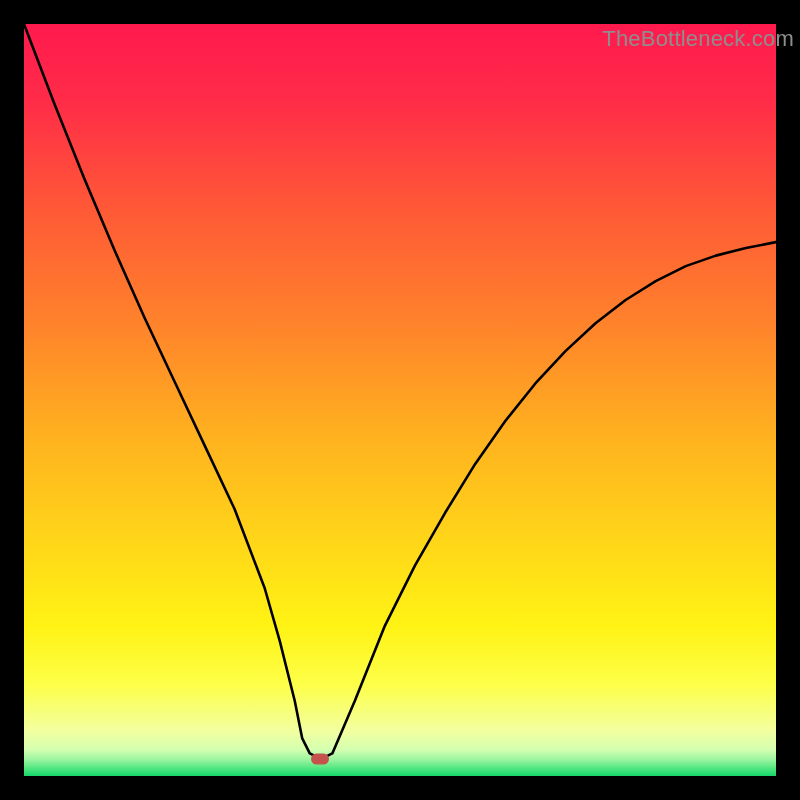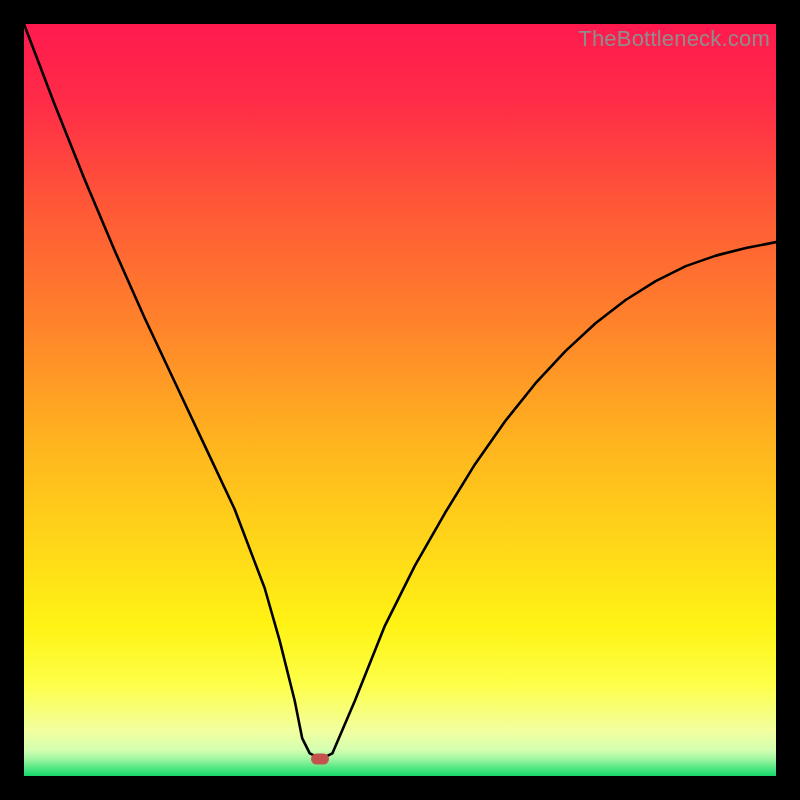--- a/index.html
+++ b/index.html
@@ -11,20 +11,21 @@
     overflow: hidden;
     font-family: Arial, Helvetica, sans-serif;
   }
   .frame {
     position: absolute;
     left: 24px;
     top: 24px;
     width: 752px;
     height: 752px;
     background: #000;
+    padding-left: 24px;
   }
   .plot {
     position: absolute;
     left: 0;
     top: 0;
     width: 752px;
     height: 752px;
   }
   .watermark {
     position: absolute;

